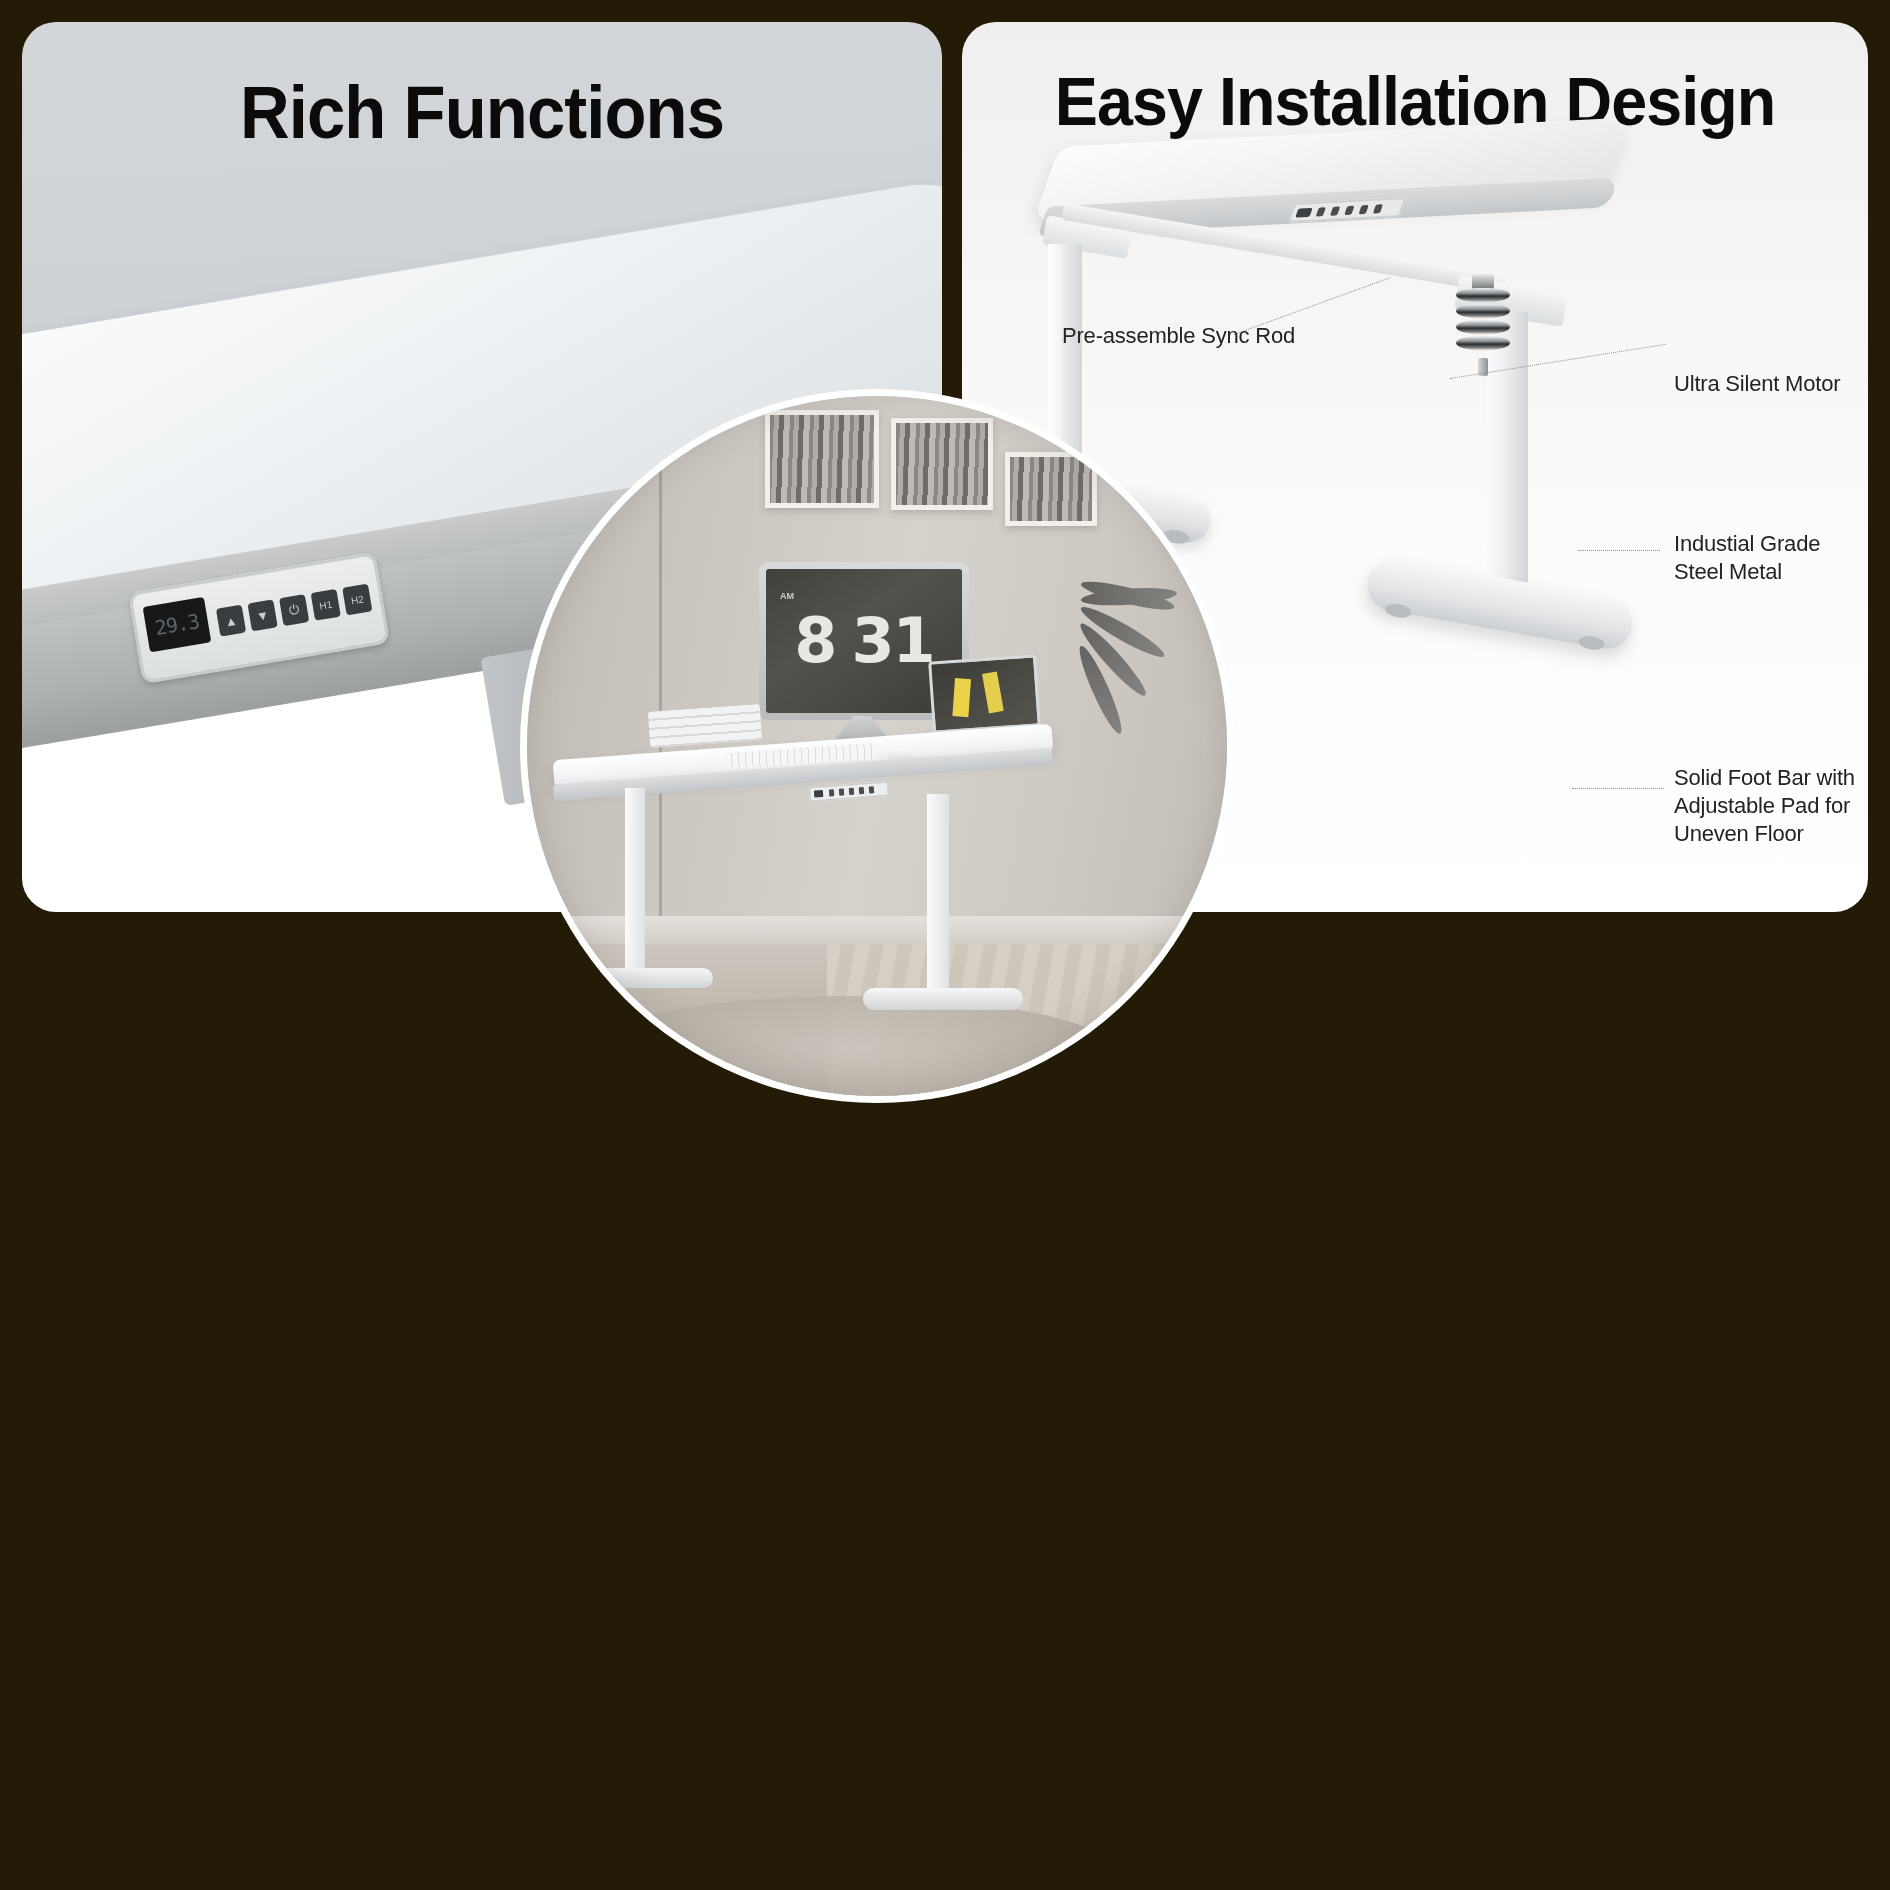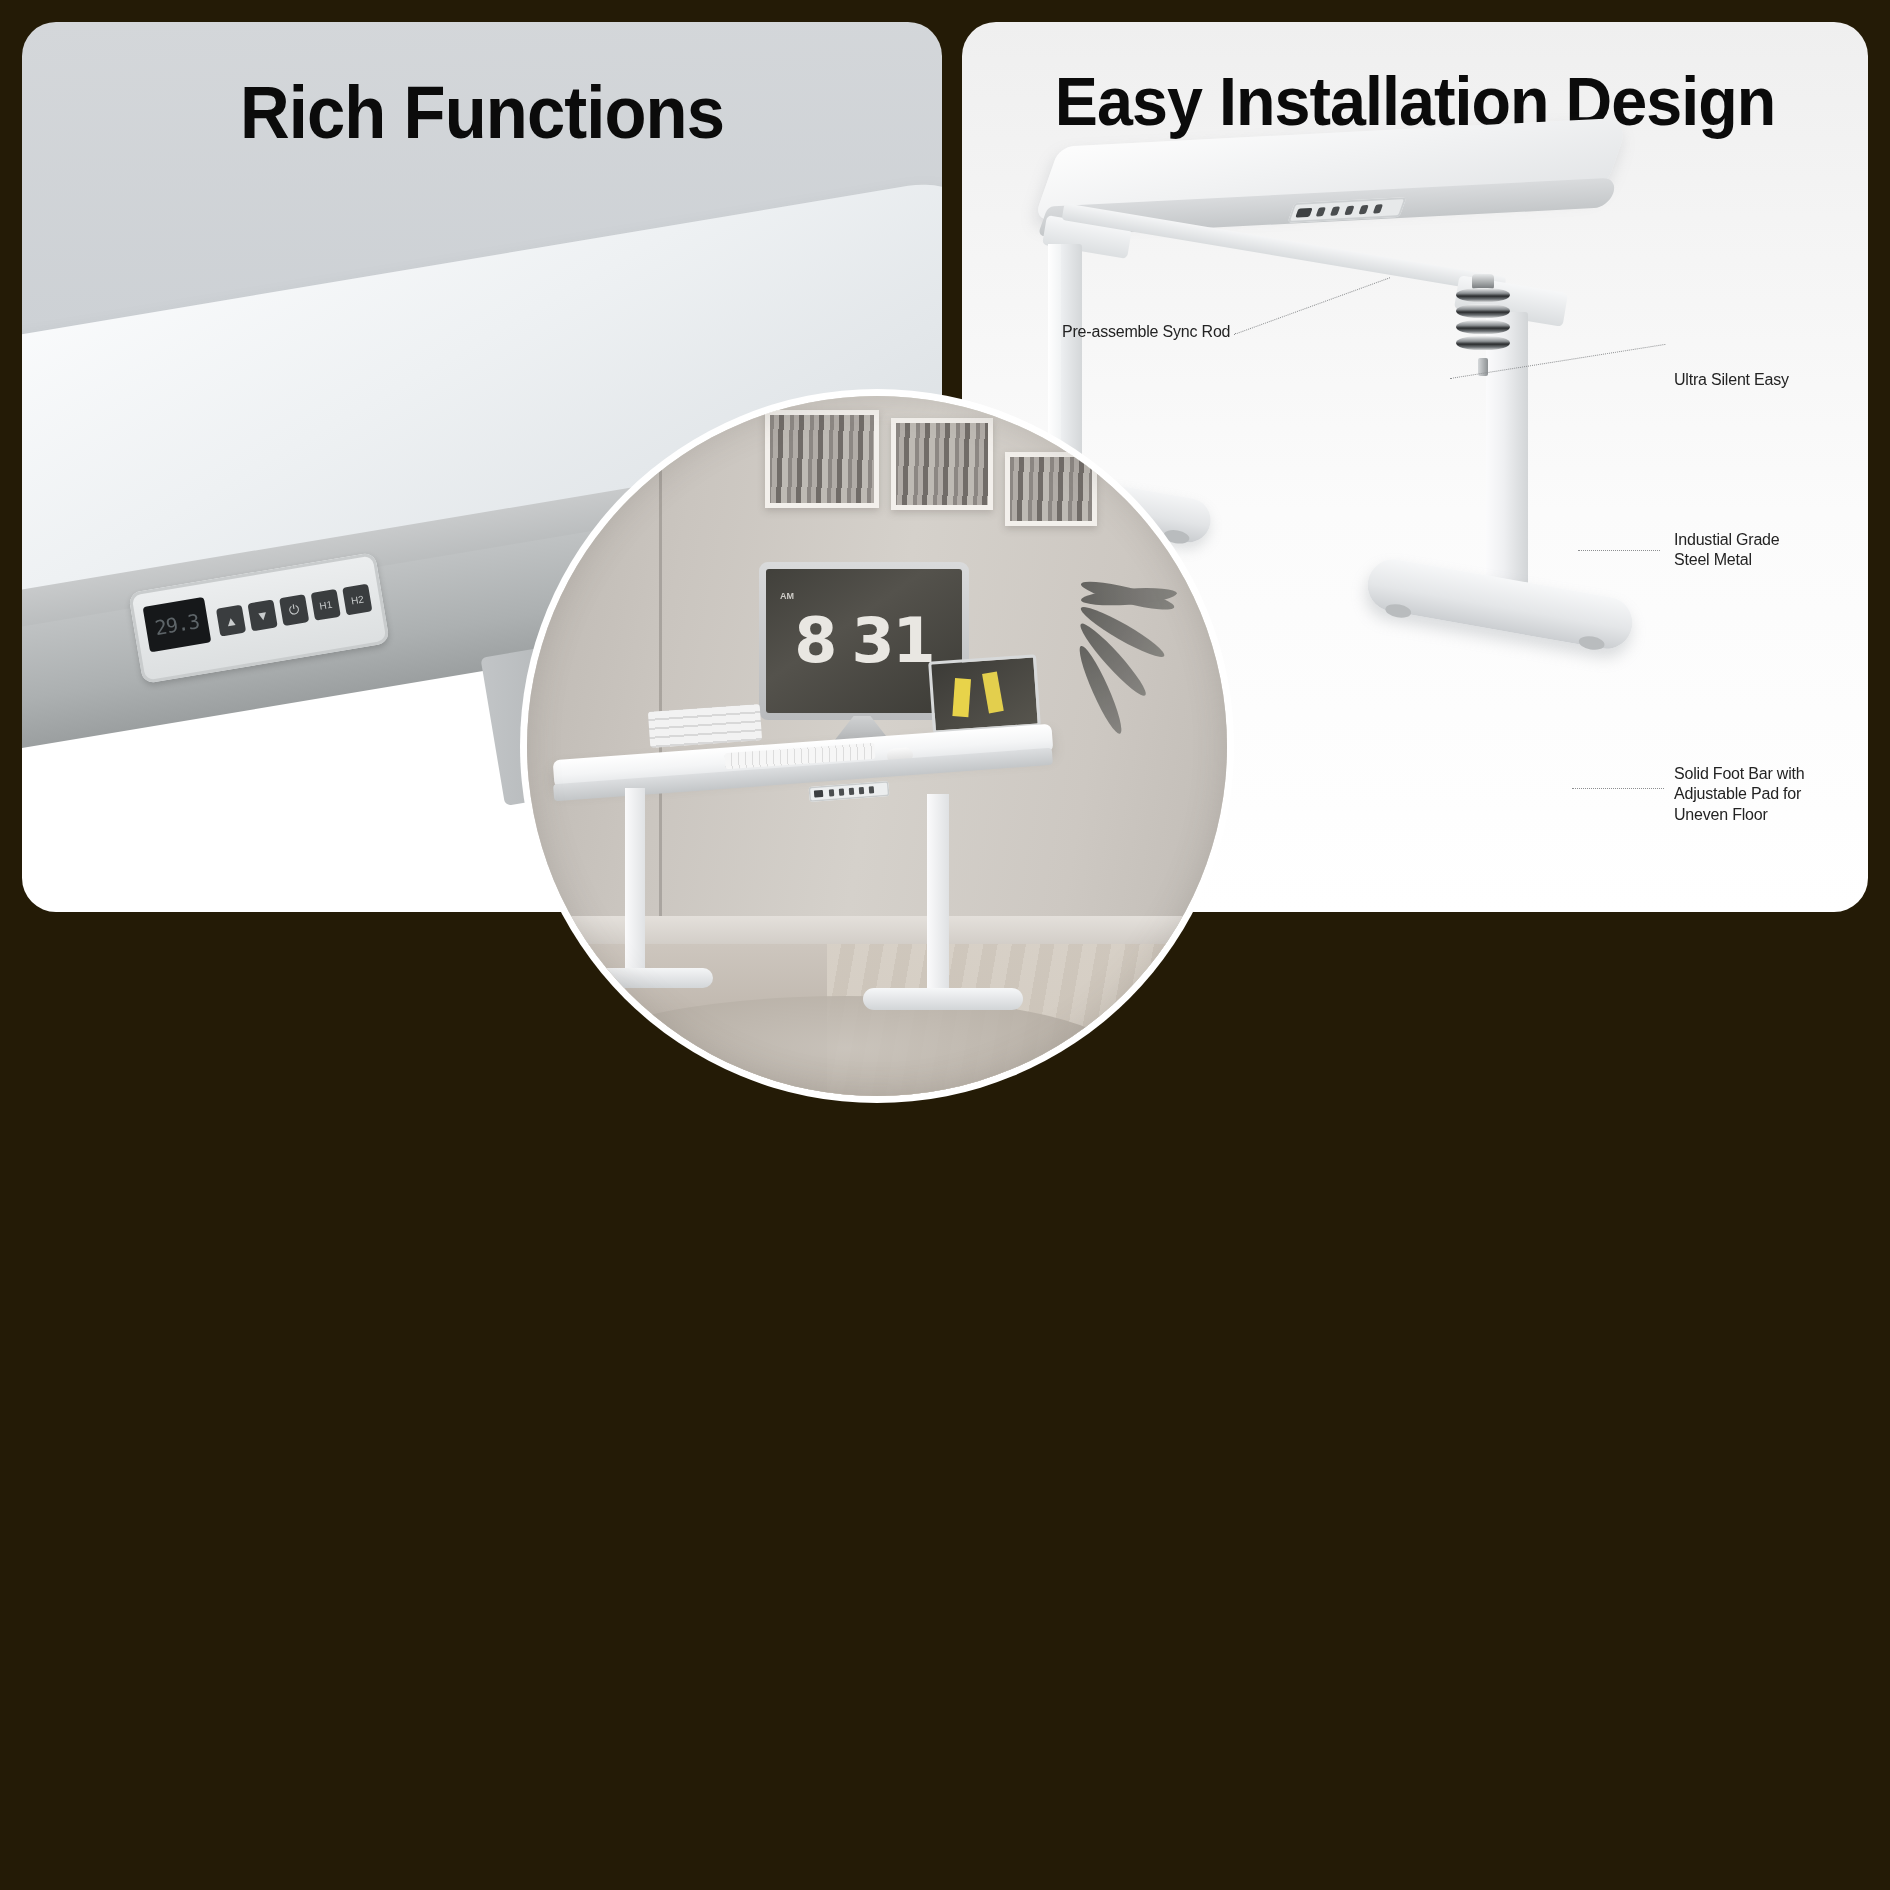--- a/index.html
+++ b/index.html
@@ -92,21 +92,21 @@
 
   .fr-footL{position:absolute;left:20px;top:460px;width:230px;height:44px;
     background:linear-gradient(180deg,#f4f5f6 0%,#e2e4e6 55%,#c9cccf 100%);
     border-radius:24px;transform:rotate(10deg);box-shadow:0 7px 13px rgba(150,155,160,.3);}
   .fr-footR{position:absolute;left:404px;top:556px;width:268px;height:52px;
     background:linear-gradient(180deg,#f6f7f8 0%,#e4e6e8 55%,#cbced1 100%);
     border-radius:28px;transform:rotate(10deg);box-shadow:0 9px 15px rgba(150,155,160,.33);}
   .fr-pad{position:absolute;width:26px;height:13px;background:#b9bcbe;border-radius:50%;}
 
   
-  .callout{position:absolute;font-size:16px;line-height:1.28;color:#232323;
+  .callout{position:absolute;font-size:22px;line-height:1.28;color:#232323;
     font-family:"Liberation Sans", sans-serif;letter-spacing:-.2px;white-space:pre-line;}
   .lead{position:absolute;height:0;border-top:1.6px dotted #8d8f91;transform-origin:left center;}
 
   
   #p-drawer{left:22px;top:932px;width:920px;height:936px;
     background:linear-gradient(175deg,#ffffff 0%,#fdfdfd 55%,#f3f4f5 100%);}
   .drawer-title{position:absolute;left:0;right:0;bottom:56px;text-align:center;
     font-size:70px;font-weight:700;color:#0b0b0b;letter-spacing:-1px;transform:scaleX(.93);}
   .dw-top{position:absolute;left:-40px;top:20px;width:680px;height:200px;
     background:linear-gradient(150deg,#fdfdfe 0%,#f0f2f3 55%,#e2e5e7 100%);
@@ -281,21 +281,21 @@
         <div class="fr-pad" style="left:22px;top:44px"></div>
         <div class="fr-pad" style="left:218px;top:42px"></div>
       </div>
 
       <div class="lead" style="left:272px;top:312px;width:166px;transform:rotate(-20deg)"></div>
       <div class="lead" style="left:488px;top:356px;width:218px;transform:rotate(-9deg)"></div>
       <div class="lead" style="left:616px;top:528px;width:82px"></div>
       <div class="lead" style="left:610px;top:766px;width:92px"></div>
 
       <div class="callout" style="left:100px;top:300px">Pre-assemble Sync Rod</div>
-      <div class="callout" style="left:712px;top:348px">Ultra Silent Easy</div>
+      <div class="callout" style="left:712px;top:348px">Ultra Silent Motor</div>
       <div class="callout" style="left:712px;top:508px">Industial Grade
 Steel Metal</div>
       <div class="callout" style="left:712px;top:742px">Solid Foot Bar with
 Adjustable Pad for
 Uneven Floor</div>
     </div>
   </div>
 
 
 

